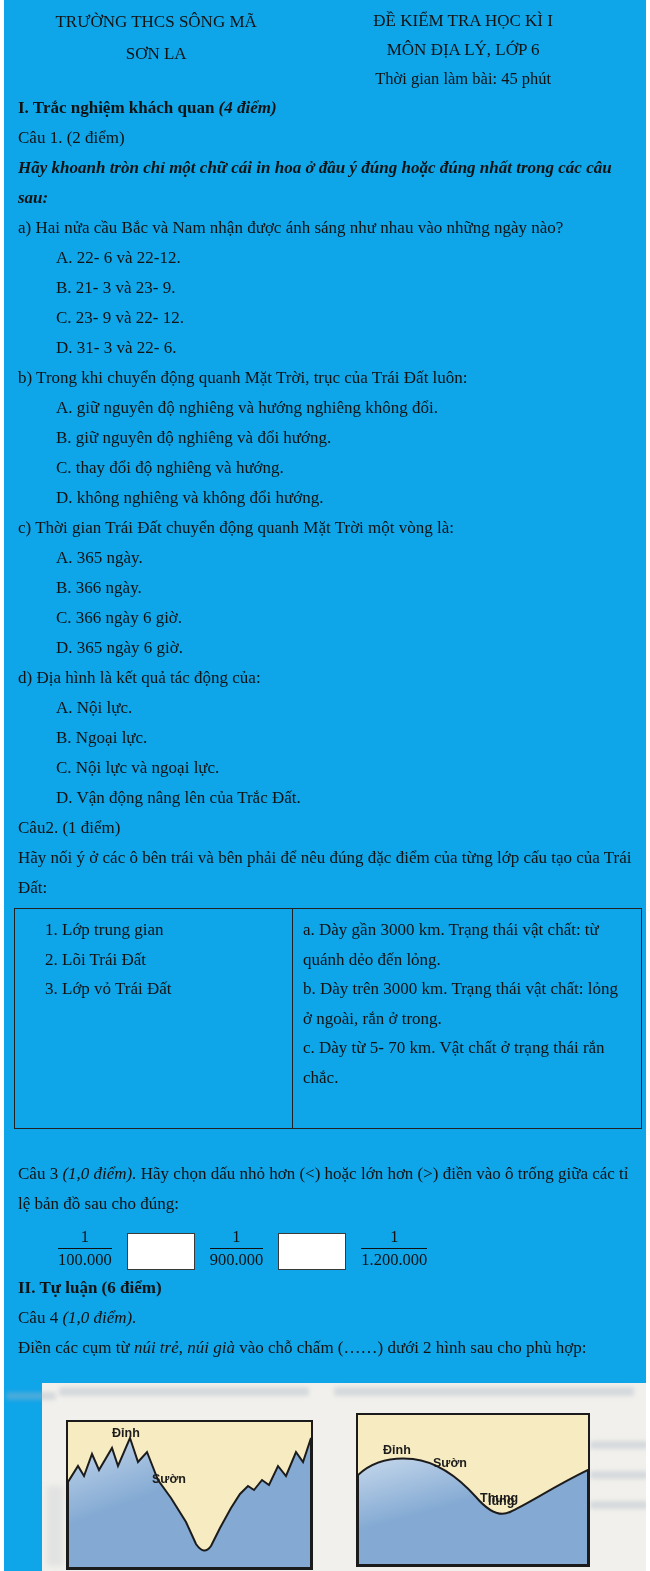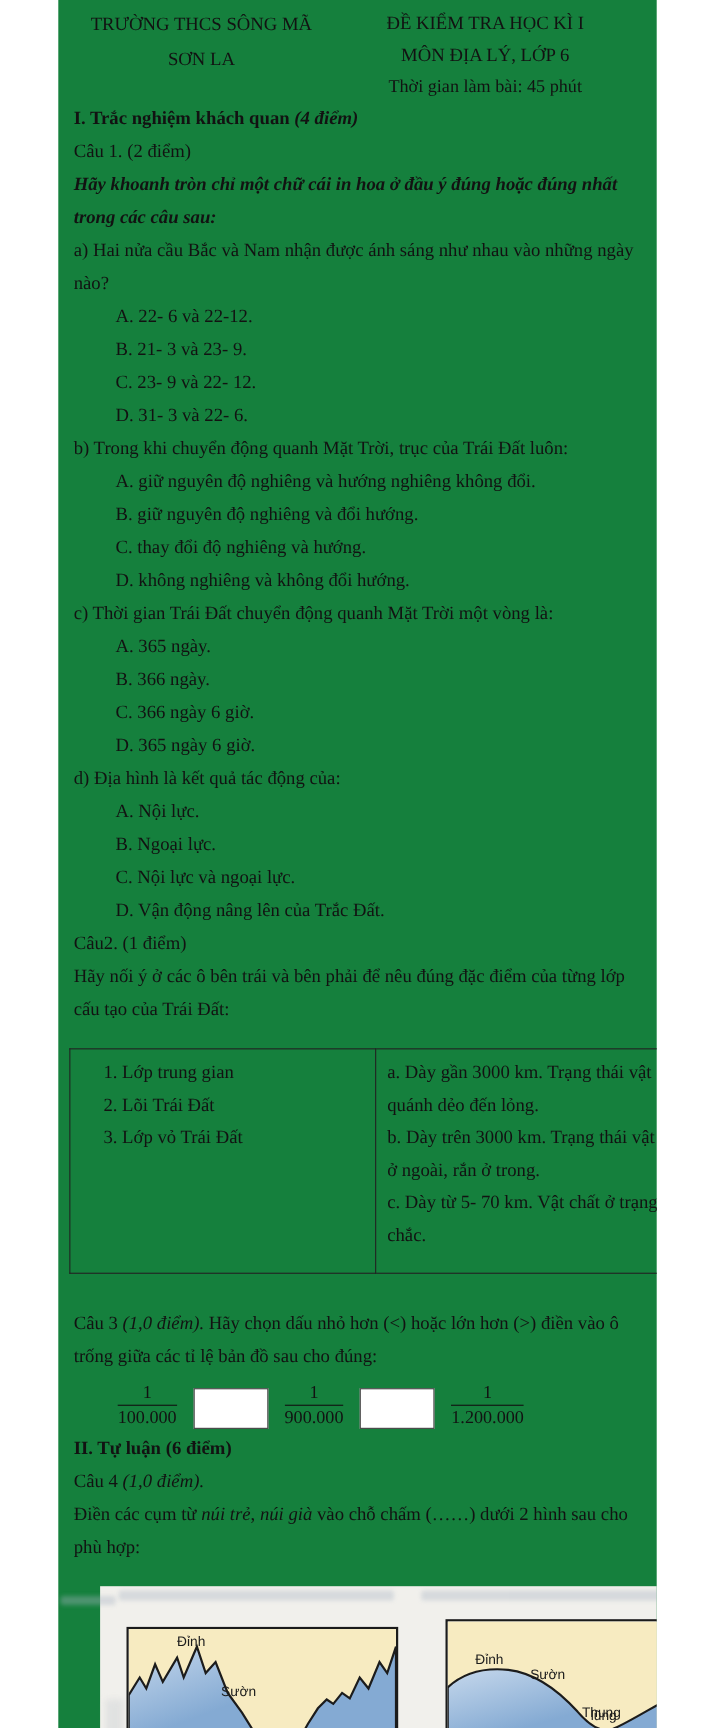--- a/index.html
+++ b/index.html
@@ -1,50 +1,50 @@
 <!DOCTYPE html>
 <html><head>
 <meta charset="utf-8">
 <style>
   html,body{margin:0;padding:0;background:#ffffff;}
   .page{
-    position:relative;width:544px;height:1571px;margin:0 auto;background:#15803d;
+    position:relative;width:642px;height:1571px;margin:0 auto;background:#0ea5e9;
     font-family:"Liberation Serif","DejaVu Serif",serif;color:#121212;
     font-size:17px;line-height:30px;padding:0 14px;box-sizing:border-box;overflow:hidden;
   }
   p{margin:0;}
   .header{display:flex;padding-top:6px;}
   .header-left{width:45%;text-align:center;line-height:32px;}
   .header-right{width:55%;text-align:center;line-height:29px;}
   .duration{font-size:16.5px;}
   .b{font-weight:bold;}
   .i{font-style:italic;}
   .bi{font-weight:bold;font-style:italic;}
   .u{}
   .mt26{}
   .opt{margin-left:38px;}
-  .match-table{border-collapse:collapse;width:628px;margin:20px 0 0 -4px;table-layout:fixed;font-family:Liberation Serif, serif;}
+  .match-table{border-collapse:collapse;width:628px;margin:5px 0 0 -4px;table-layout:fixed;font-family:Liberation Serif, serif;}
   .match-table td{border:1.5px solid #222;vertical-align:top;padding:6px 10px 6px 10px;line-height:29.5px;}
   .match-table td.lcell{width:237px;padding-left:30px;}
-  .match-table td.rcell{padding-bottom:20px;}
+  .match-table td.rcell{padding-bottom:36px;}
   .cau3-block{margin-top:30px;}
   .frac-row{margin:6px 0 0 40px;display:flex;align-items:flex-start;height:48px;}
   .frac{display:inline-block;text-align:center;font-size:16.5px;line-height:20px;margin-top:2px;}
   .frac .num{display:block;border-bottom:1.4px solid #111;padding:0 6px 1px 6px;}
   .frac .den{display:block;padding-top:1px;}
   .blank-box{width:66px;height:35px;border:1.6px solid #3a3a3a;margin:8px 15px 0 15px;background:#fff;}
   .sec2-title{}
   .fig-section{position:relative;height:232px;margin-top:24px;}
   .fig-backdrop{position:absolute;left:24px;top:-4px;width:606px;height:214px;background:#f1f0ec;}
   .figure{position:absolute;border:2.5px solid #1b1b1b;box-sizing:content-box;}
   .figure svg{display:block;}
   .fig-a{left:48px;top:33px;width:243px;height:146px;}
   .fig-b{left:338px;top:26px;width:230px;height:150px;}
   .fig-label{position:absolute;font-family:"Liberation Sans","DejaVu Sans",sans-serif;
-    font-size:12.5px;font-weight:400;color:#1c1c1c;line-height:14px;white-space:nowrap;}
+    font-size:12.5px;font-weight:700;color:#1c1c1c;line-height:14px;white-space:nowrap;}
   .streak{position:absolute;background:#a9b4c3;opacity:.38;filter:blur(2px);border-radius:2px;}
   .blob{position:absolute;background:#c9cdd2;opacity:.4;filter:blur(3px);}
 </style>
 </head>
 <body>
 
 <div class="page">
 
   <div class="header">
     <div class="header-left">

